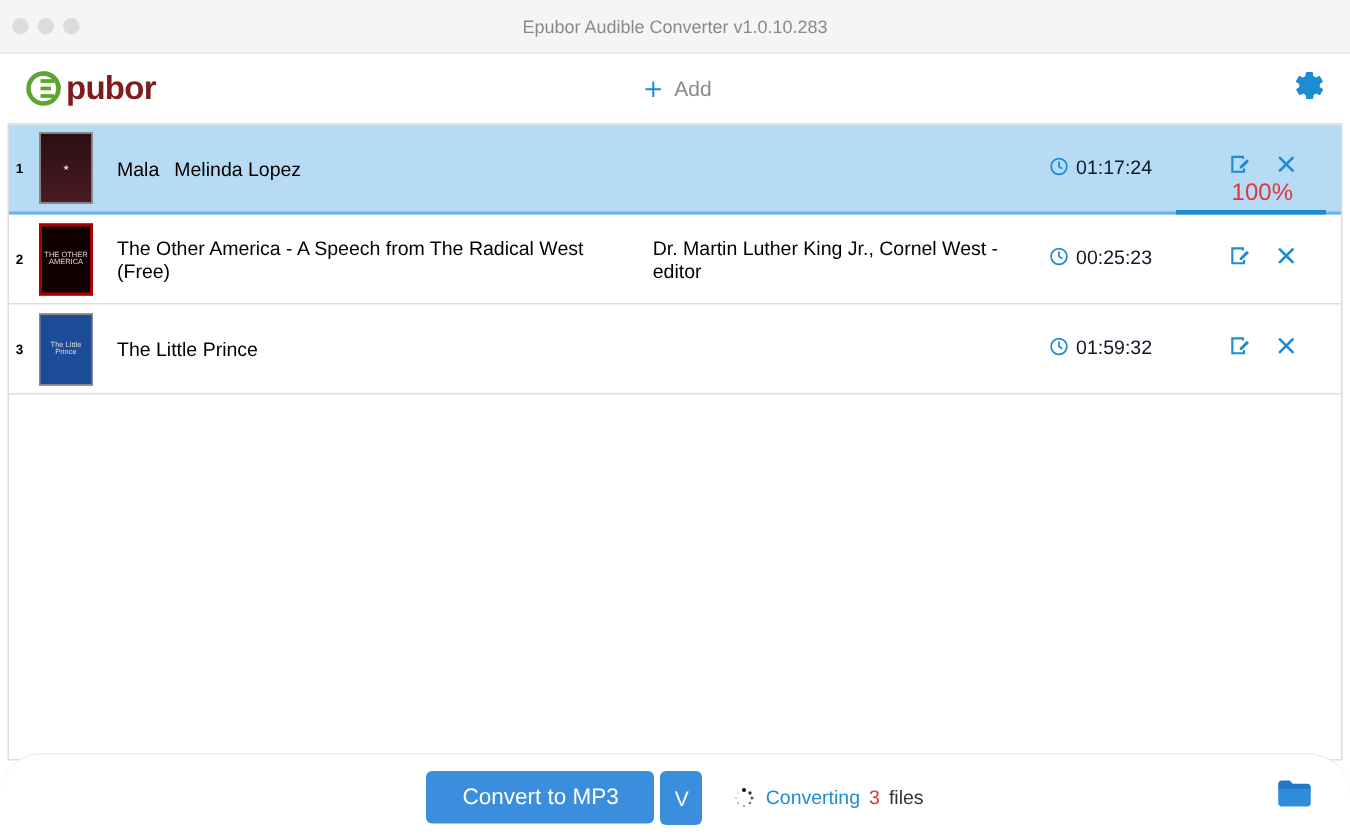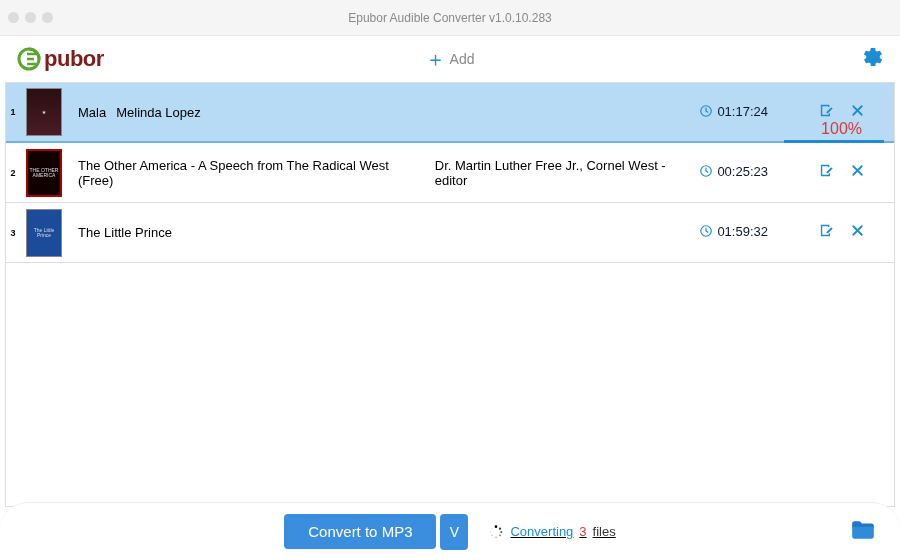--- a/index.html
+++ b/index.html
@@ -239,21 +239,20 @@
       align-items: center;
       justify-content: center;
       margin-left: -6px;
     }
     .status {
       display: flex;
       align-items: center;
       gap: 6px;
       margin-left: 10px;
       font-size: 13px;
-      text-decoration: underline;
     }
     .spinner {
       width: 16px;
       height: 16px;
     }
     .status .count { color: #d93a3a; }
     .status .word { color: #1c8cd3; }
     .status .word2 { color: #333; }
     .folder-btn {
       position: absolute;
@@ -336,21 +335,21 @@
     <div class="progress-bar"></div>
   </div>
 
   <div class="row">
     <div class="row-num">2</div>
     <div class="row-cover cover-2">
       <div class="cover-text">THE OTHER AMERICA</div>
     </div>
     <div class="row-meta">
       <div class="row-title">The Other America - A Speech from The Radical West (Free)</div>
-      <div class="row-author">Dr. Martin Luther Free Jr., Cornel West - editor</div>
+      <div class="row-author">Dr. Martin Luther King Jr., Cornel West - editor</div>
     </div>
     <div class="row-duration">
       <span class="clock-icon">
         <svg viewBox="0 0 24 24">
             <circle cx="12" cy="12" r="9" fill="none" stroke="#1c8cd3" stroke-width="2"></circle>
             <path d="M12 7v5l3 2" fill="none" stroke="#1c8cd3" stroke-width="2" stroke-linecap="round"></path>
           </svg>
       </span>
       <span>00:25:23</span>
     </div>

